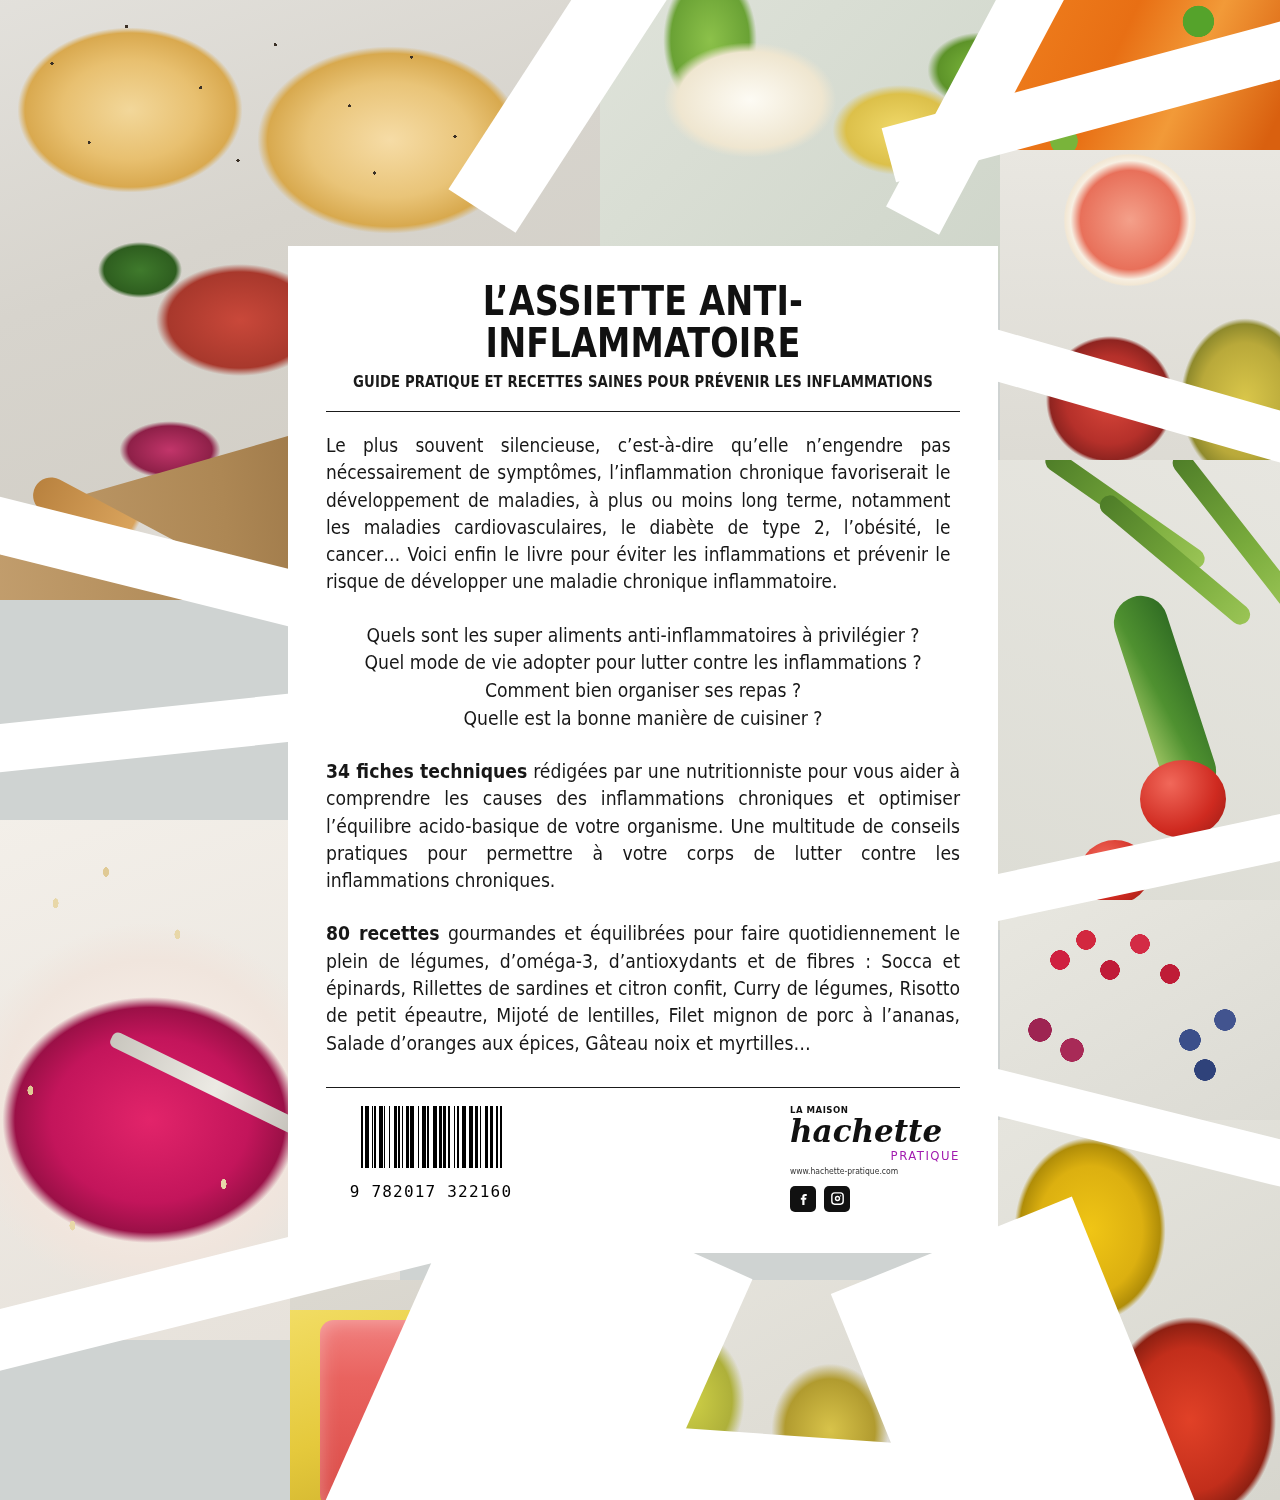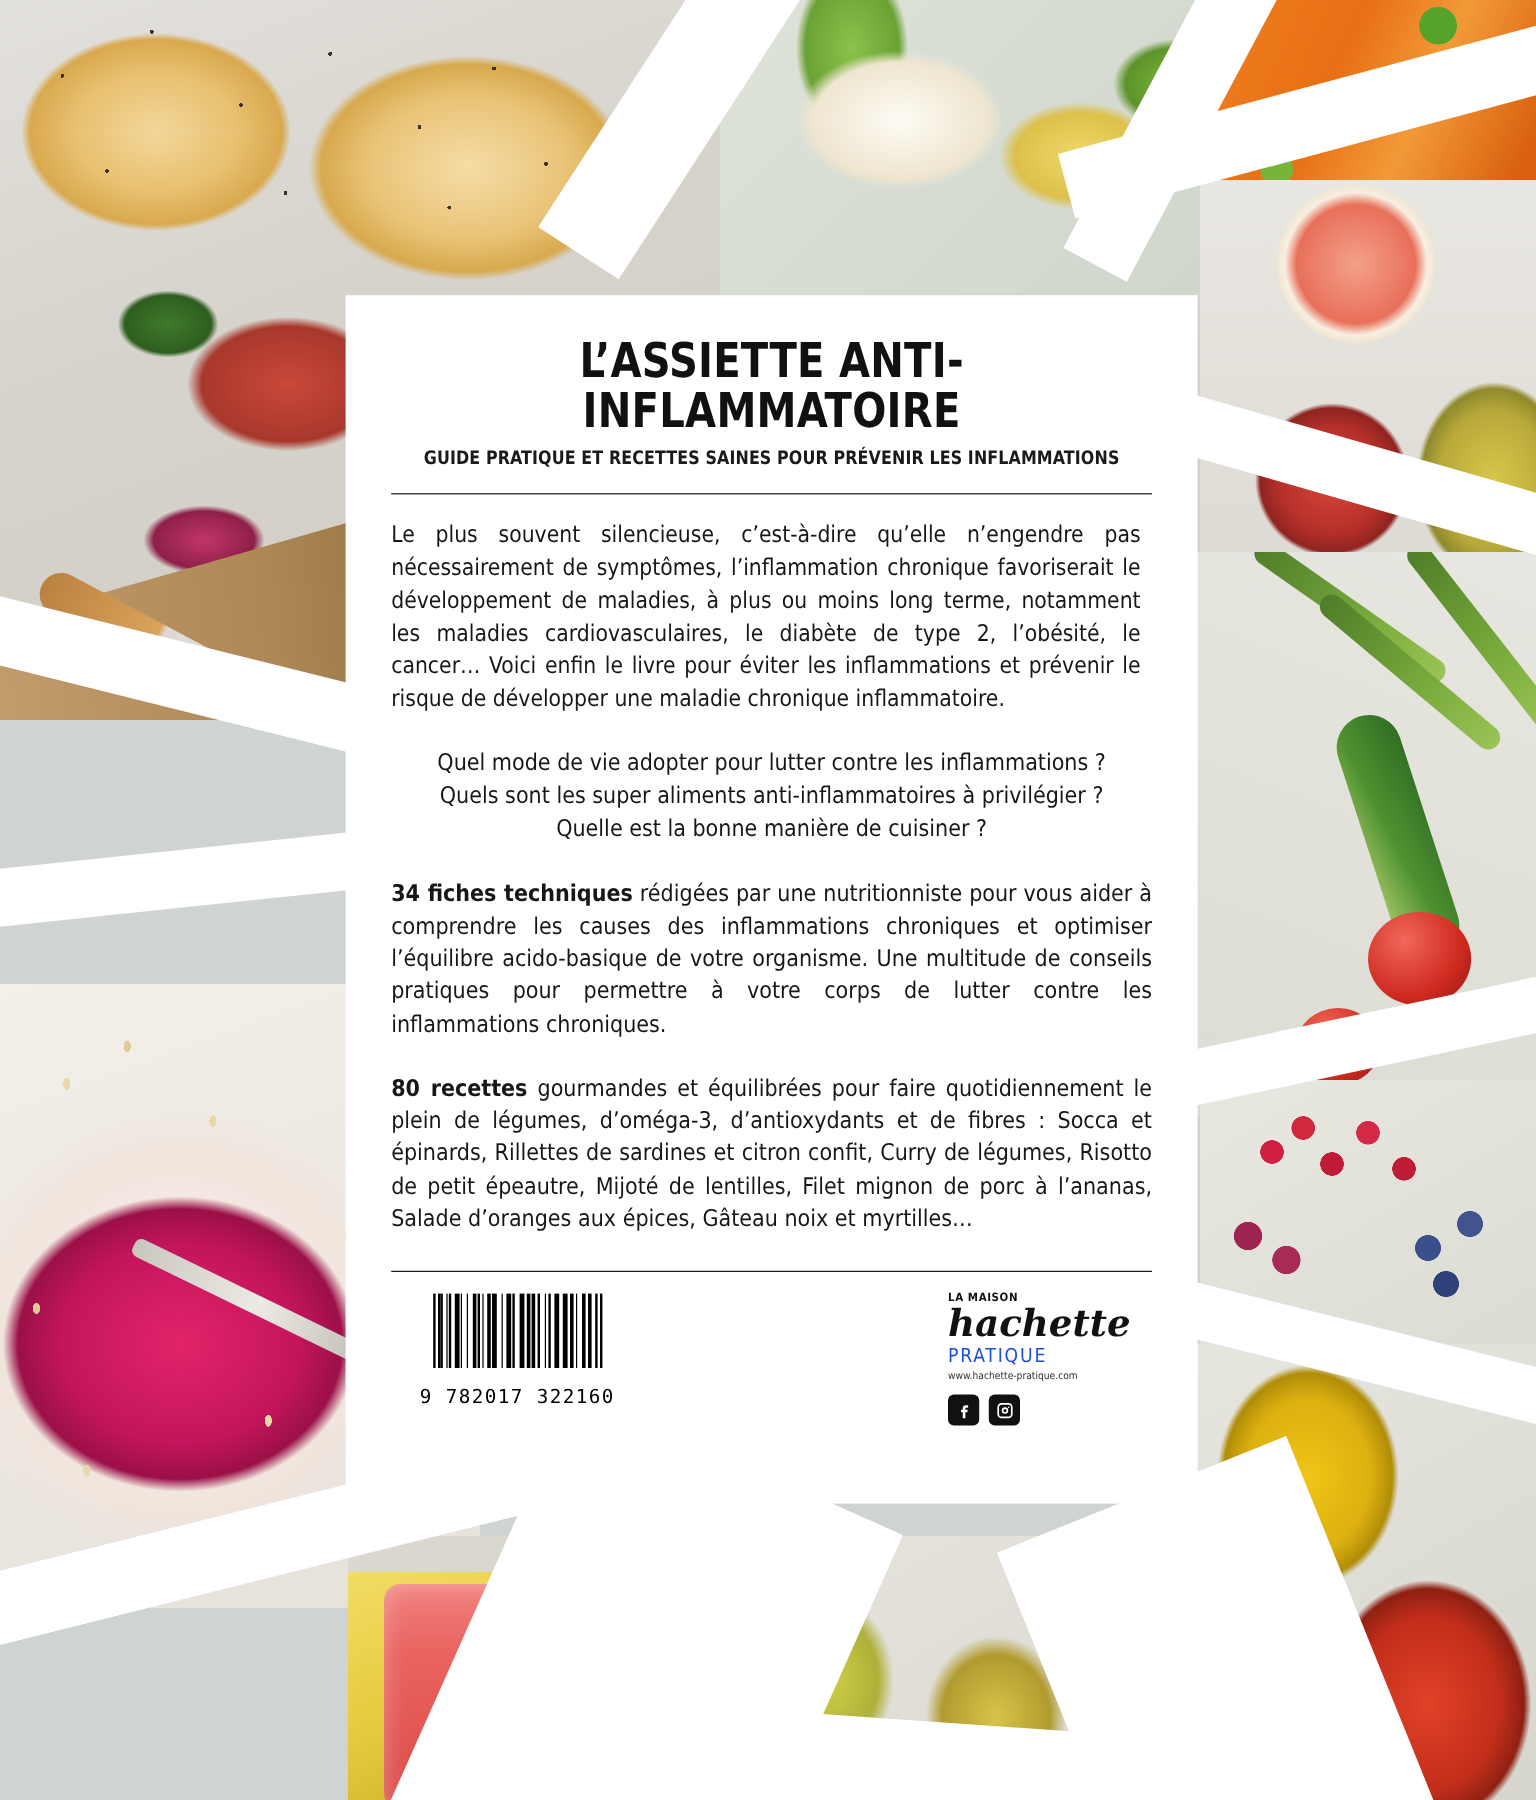--- a/index.html
+++ b/index.html
@@ -319,21 +319,21 @@
     font-family: "DejaVu Serif", serif;
     font-style: italic;
     font-weight: 700;
     font-size: 31px;
     line-height: 1;
     color: #111;
     margin-top: 1px;
   }
   .pub-sub {
     font-family: "DejaVu Sans Condensed", "Liberation Sans", sans-serif;
-    font-size: 16px; letter-spacing: 1.5px; color: #1d4ed8; margin-top: 1px;
+    font-size: 13px; letter-spacing: 1.5px; color: #a21caf; margin-top: 1px; text-align: right;
   }
   .pub-url {
     font-family: "DejaVu Sans Condensed", "Liberation Sans", sans-serif;
     font-size: 8.5px; color: #333; margin-top: 3px;
   }
   .socials { display: flex; gap: 8px; margin-top: 10px; }
   .social {
     width: 26px; height: 26px; border-radius: 5px; background: #111;
     display: flex; align-items: center; justify-content: center;
   }
@@ -396,22 +396,23 @@
   <div class="panel">
 
     <div class="book-title">L’ASSIETTE ANTI-INFLAMMATOIRE</div>
     <div class="book-subtitle">GUIDE PRATIQUE ET RECETTES SAINES POUR PRÉVENIR LES INFLAMMATIONS</div>
 
     <hr class="rule">
 
     <p class="body-text">Le plus souvent silencieuse, c’est-à-dire qu’elle n’engendre pas nécessairement de symptômes, l’inflammation chronique favoriserait le développement de maladies, à plus ou moins long terme, notamment les maladies cardiovasculaires, le diabète de type 2, l’obésité, le cancer… Voici enfin le livre pour éviter les inflammations et prévenir le risque de développer une maladie chronique inflammatoire.</p>
 
     <div class="questions">
+      <div>Quels sont les super aliments anti-inflammatoires à privilégier ?</div>
       <div>Quel mode de vie adopter pour lutter contre les inflammations ?</div>
-      <div>Quels sont les super aliments anti-inflammatoires à privilégier ?</div>
+      <div>Comment bien organiser ses repas ?</div>
       <div>Quelle est la bonne manière de cuisiner ?</div>
     </div>
 
     <p class="para"><b>34 fiches techniques</b><span> rédigées par une nutritionniste pour vous aider à comprendre les causes des inflammations chroniques et optimiser l’équilibre acido-basique de votre organisme. Une multitude de conseils pratiques pour permettre à votre corps de lutter contre les inflammations chroniques.</span></p>
 
     <p class="para"><b>80 recettes</b><span> gourmandes et équilibrées pour faire quotidiennement le plein de légumes, d’oméga-3, d’antioxydants et de fibres : Socca et épinards, Rillettes de sardines et citron confit, Curry de légumes, Risotto de petit épeautre, Mijoté de lentilles, Filet mignon de porc à l’ananas, Salade d’oranges aux épices, Gâteau noix et myrtilles…</span></p>
 
     <hr class="footer-rule">
 
     <div class="footer">

